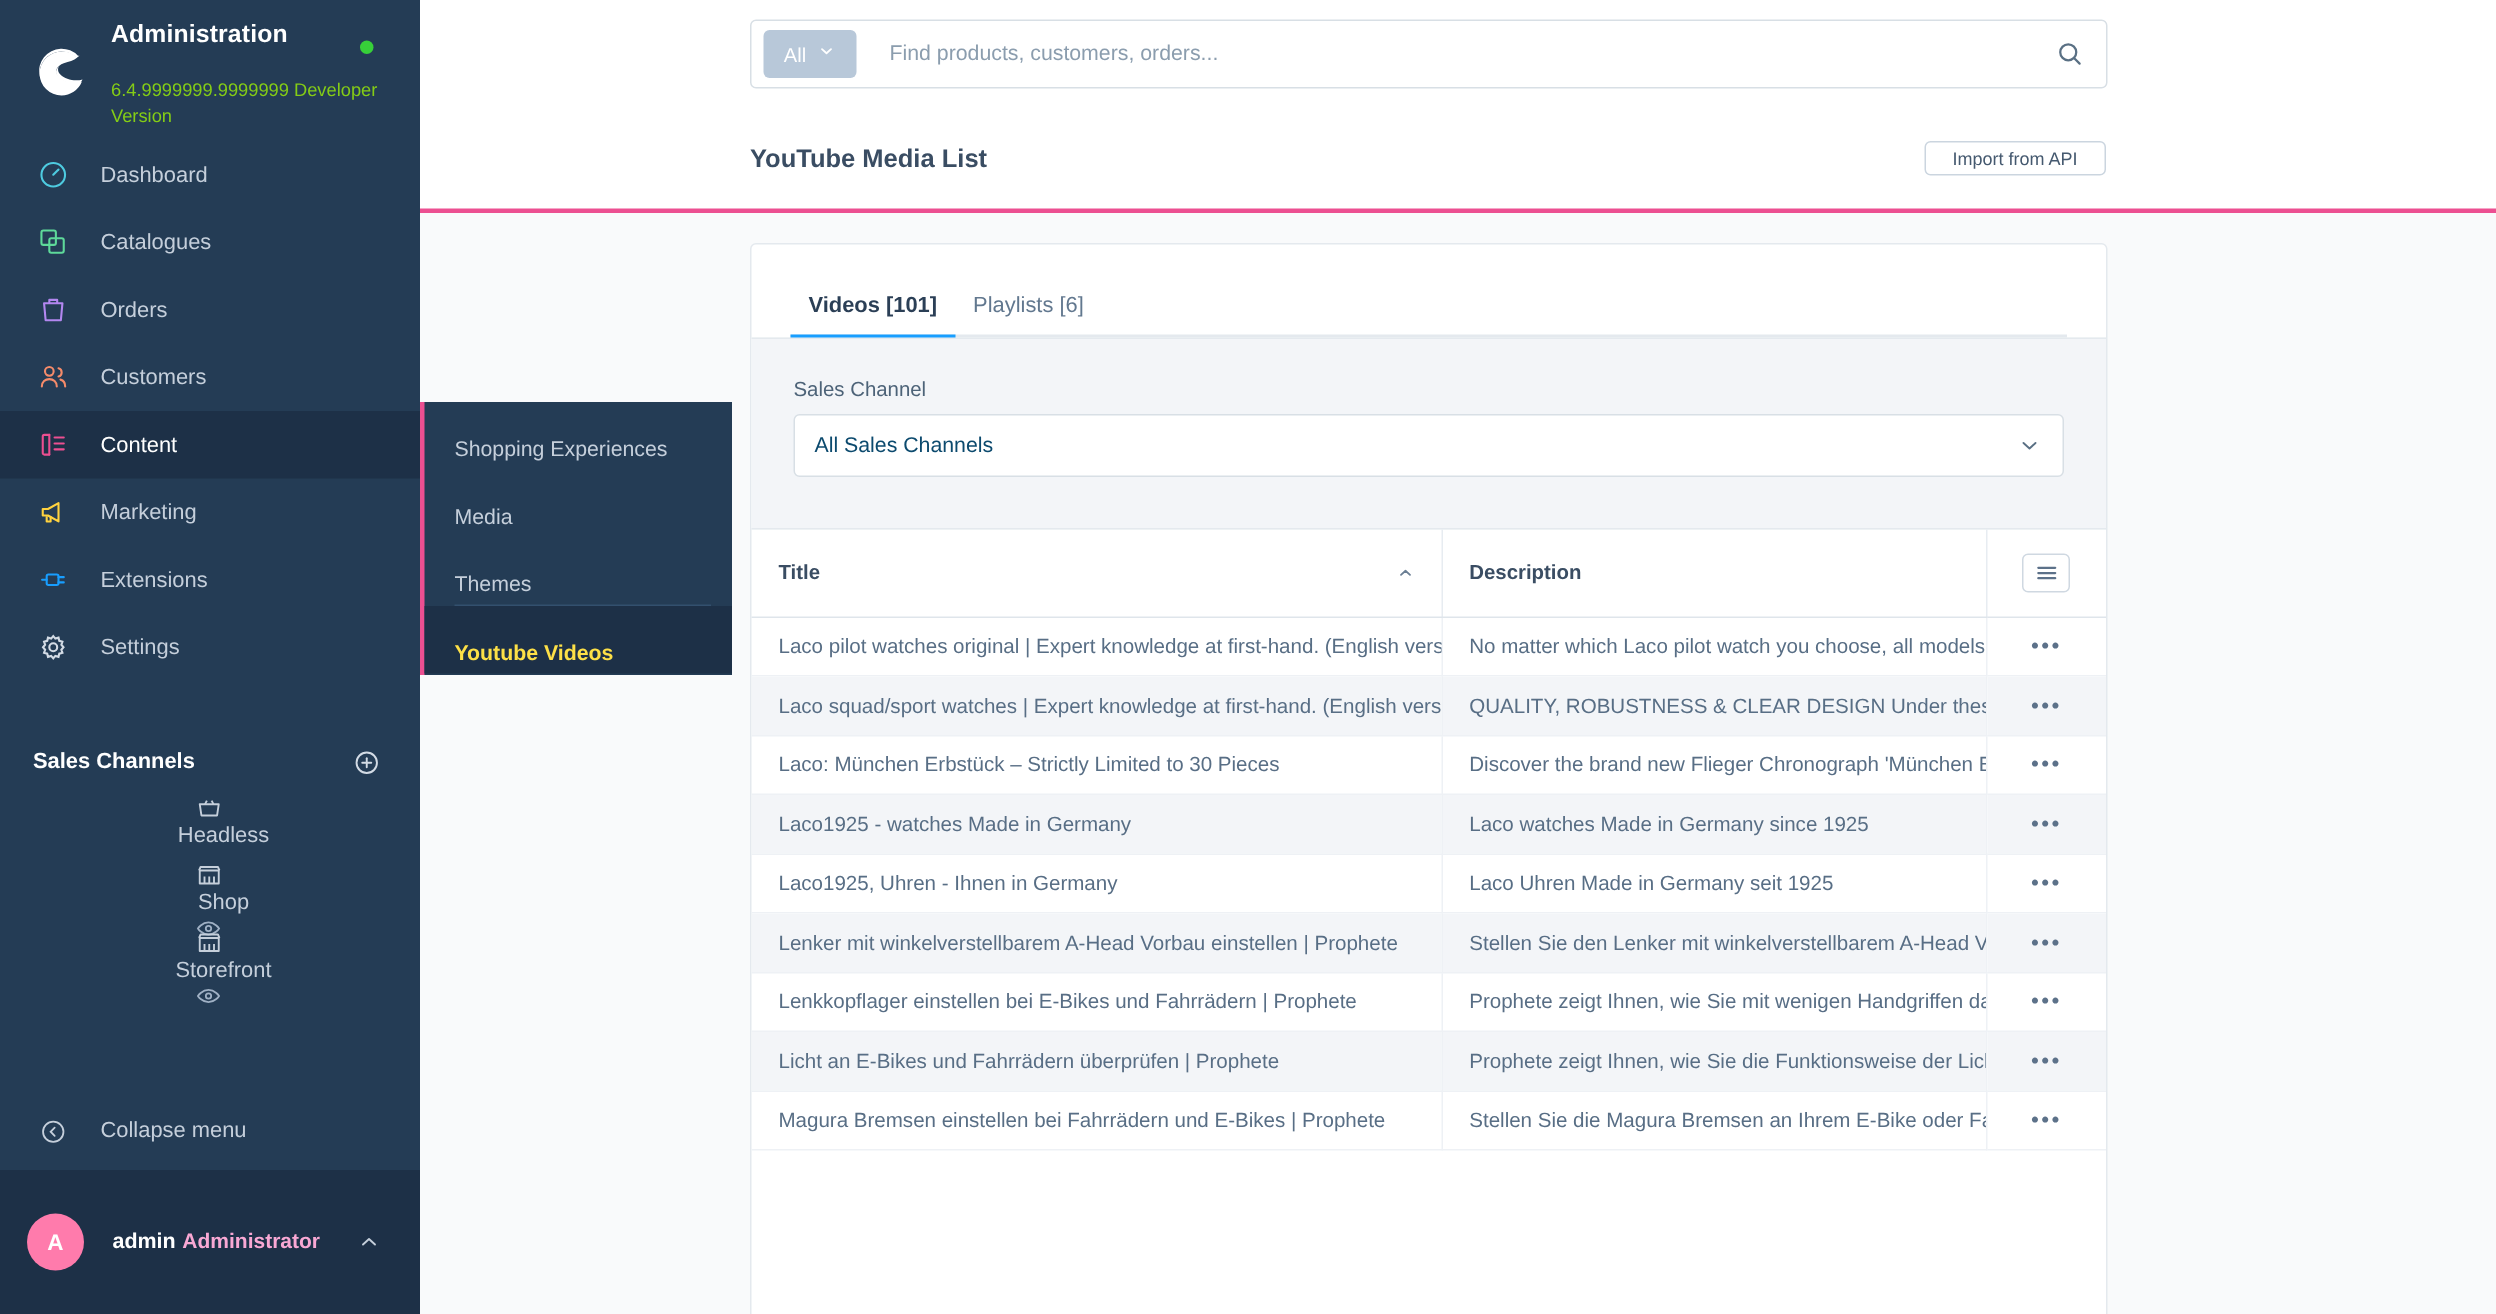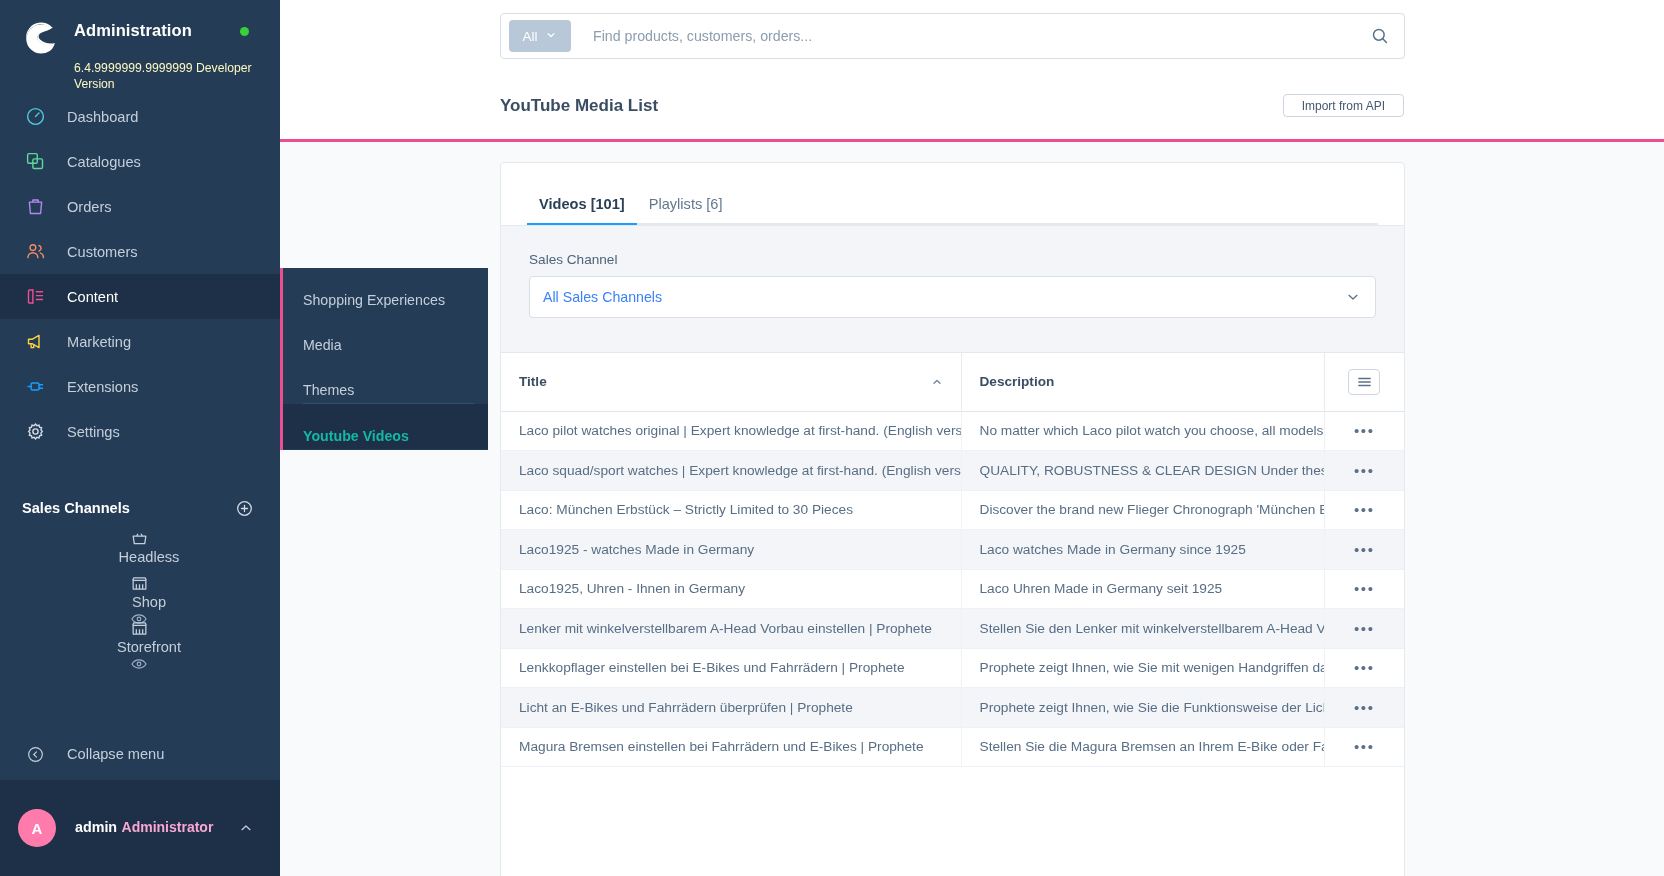--- a/index.html
+++ b/index.html
@@ -10,26 +10,26 @@
     overflow: hidden;
   }
   .app { display: flex; width: 1664px; height: 876px; position: relative; }
 
   
   .sidebar {
     width: 280px; height: 876px; flex: 0 0 280px;
     background: #243c55; position: relative; z-index: 30;
     display: flex; flex-direction: column;
   }
-  .brand { display: flex; align-items: flex-start; padding: 20px 0 0 22px; position: relative; height: 78px; }
+  .brand { display: flex; align-items: center; padding: 20px 0 0 22px; position: relative; height: 78px; }
   .brand-logo { width: 38px; height: 38px; flex: 0 0 38px; position: relative; }
   .brand-logo svg { display: block; }
   .brand-text { margin-left: 14px; }
   .brand-title { color: #fff; font-size: 16.5px; font-weight: bold; line-height: 1.25; letter-spacing: .1px; }
-  .brand-version { color: #fef9c3; font-size: 12.2px; line-height: 1.35; margin-top: 19px; }
+  .brand-version { color: #84cc16; font-size: 12.2px; line-height: 1.35; margin-top: 19px; }
   .brand-dot { width: 9px; height: 9px; border-radius: 50%; background: #37d039; position: absolute; right: 31px; top: 27px; }
 
   .nav { margin-top: 16px; }
   .nav-item {
     height: 45px; display: flex; align-items: center;
     padding-left: 22px; cursor: pointer; position: relative;
   }
   .nav-item .ic { width: 26px; height: 26px; flex: 0 0 26px; display: flex; align-items: center; justify-content: center; }
   .nav-item .lbl { margin-left: 19px; color: #c5cfdb; font-size: 14.6px; }
   .nav-item.active { background: #1d3047; }
@@ -71,21 +71,21 @@
   
   .flyout {
     position: absolute; left: 280px; top: 268px; width: 208px; height: 182px;
     background: #243c55; border-left: 3px solid #ec4f91; z-index: 25;
   }
   .fly-item {
     height: 45px; display: flex; align-items: center; padding-left: 20px; cursor: pointer;
   }
   .fly-item .lbl { color: #c5cfdb; font-size: 14.2px; margin-top: 18px; }
   .fly-item.active { background: #1d3047; }
-  .fly-item.active .lbl { color: #14b8a6; font-weight: bold; }
+  .fly-item.active .lbl { color: #fde047; font-weight: bold; }
   .fly-sep { height: 1px; background: #33506e; margin: 0 14px 0 20px; }
 
   
   .main { flex: 1; display: flex; flex-direction: column; background: #f9fafb; min-width: 0; position: relative; }
 
   .topbar { height: 72px; background: #fff; display: flex; align-items: center; flex: 0 0 72px; }
   .search-wrap {
     margin-left: 220px; width: 905px; height: 46px;
     border: 1px solid #d8dfe5; border-radius: 4px; background: #fff;
     display: flex; align-items: center; padding: 0 14px 0 8px;
@@ -134,21 +134,21 @@
   .tab.active::after {
     content: ""; position: absolute; left: 0; right: 0; bottom: 0; height: 2px; background: #189eff;
   }
 
   .filter-zone { background: #f3f5f8; border-top: 1px solid #e4e9ee; border-bottom: 1px solid #e4e9ee; padding: 26px 28px 34px 28px; }
   .field-label { font-size: 13.6px; color: #4d6378; margin-bottom: 9px; }
   .select-box {
     height: 42px; background: #fff; border: 1px solid #d8dfe5; border-radius: 4px;
     display: flex; align-items: center; padding: 0 14px 0 13px; cursor: pointer;
   }
-  .select-box .v { flex: 1; font-size: 14.2px; color: #3b82f6; }
+  .select-box .v { flex: 1; font-size: 14.2px; color: #0c4a6e; }
   .select-box .c { color: #5a7084; display: flex; }
 
   
   .tbl-wrap { position: relative; }
   table { width: 100%; border-collapse: collapse; table-layout: fixed; }
   th, td { text-align: left; }
   thead th {
     height: 58px; font-size: 13.6px; font-weight: bold; color: #3a4d63;
     border-bottom: 1px solid #dfe5eb; padding: 0 18px; vertical-align: middle;
   }

